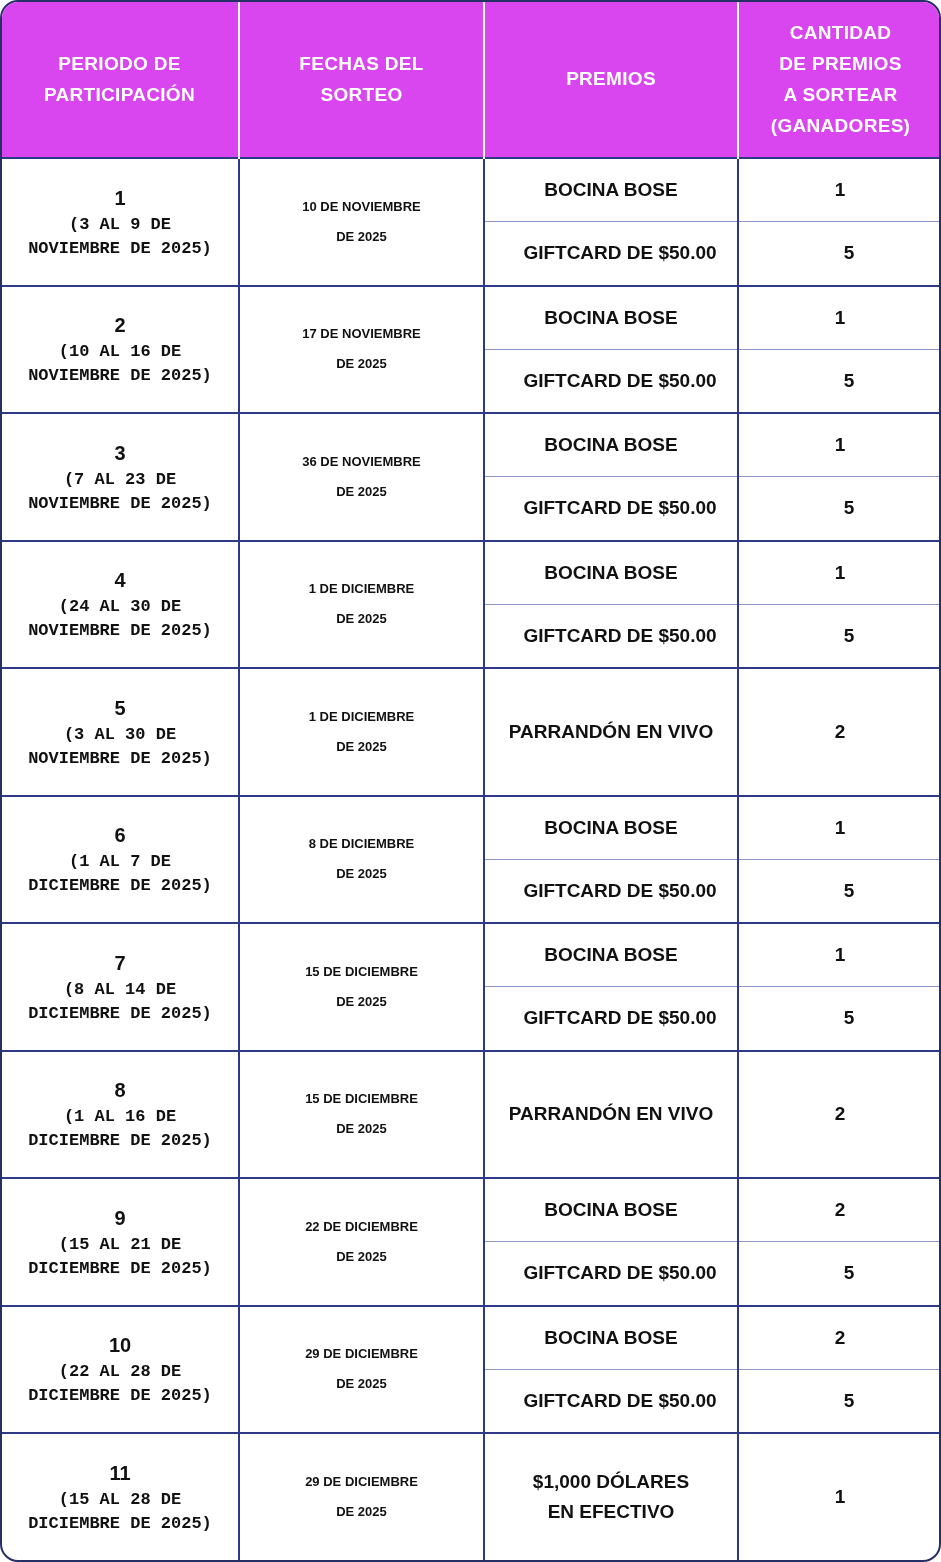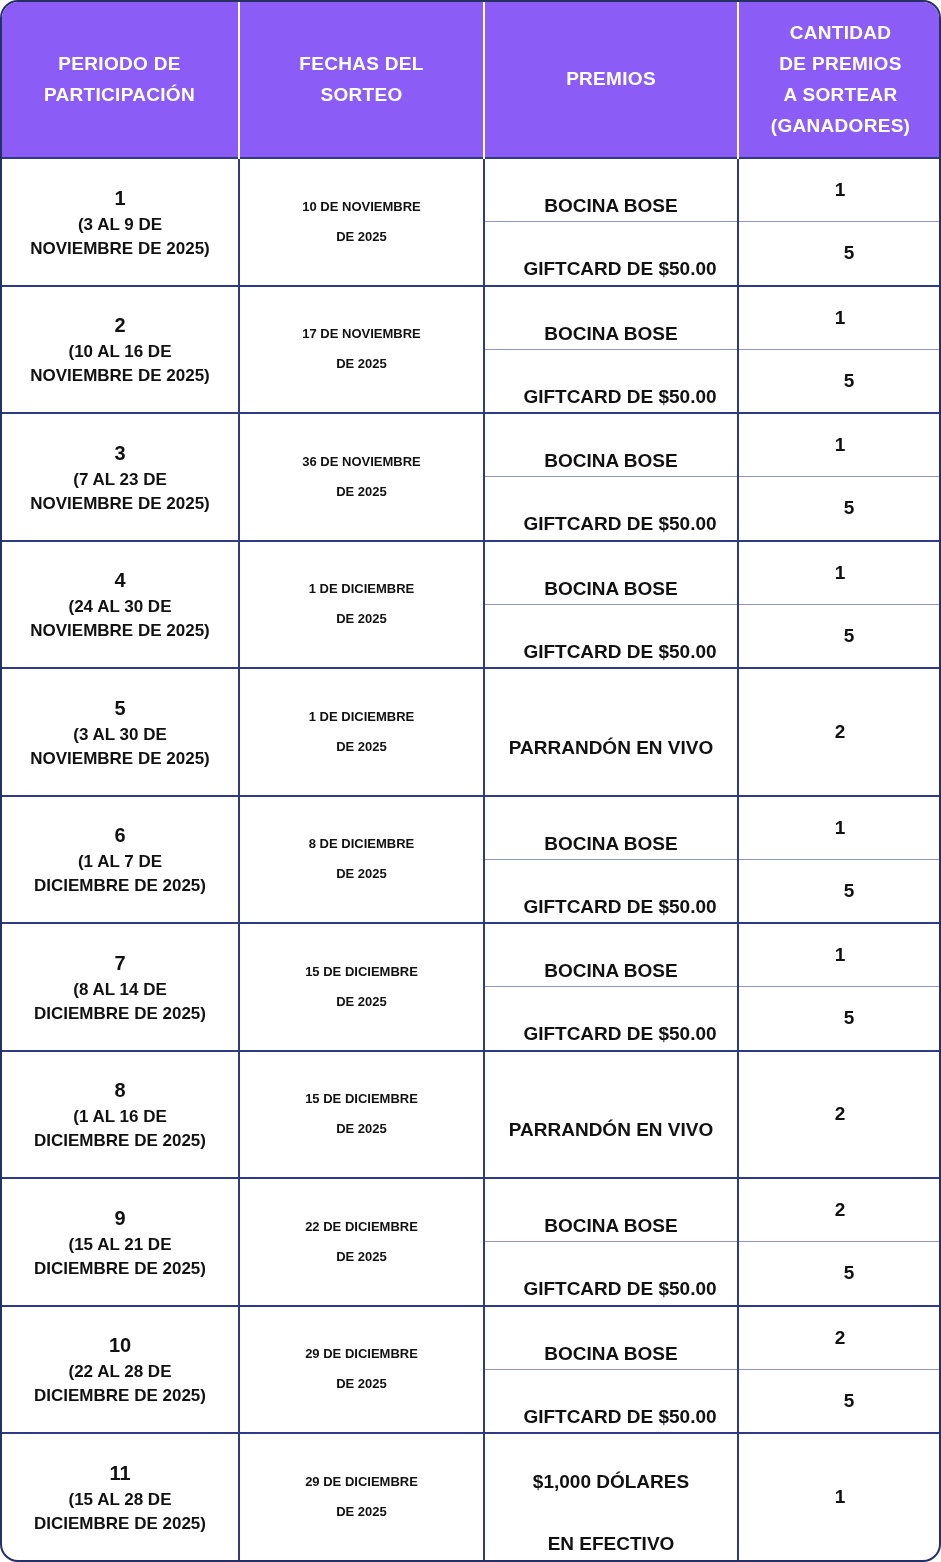--- a/index.html
+++ b/index.html
@@ -5,40 +5,40 @@
     html, body { margin: 0; padding: 0; background: #ffffff; }
     body { width: 941px; height: 1562px; overflow: hidden; font-family: "Liberation Sans", sans-serif; }
     .table-wrap {
       position: absolute; left: 0; top: 0; width: 941px; height: 1562px;
       box-sizing: border-box; border-radius: 18px; overflow: hidden;
       border: 2px solid #262f66; background: #ffffff;
     }
     table { border-collapse: collapse; width: 941px; table-layout: fixed; margin-left: -2px; margin-top: -2px; }
     col.c1 { width: 238px; } col.c2 { width: 245px; } col.c3 { width: 254px; } col.c4 { width: 204px; }
     thead th {
-      background: #8b5cf6; color: #ffffff; font-weight: bold; font-size: 19px; line-height: 31px;
+      background: #d946ef; color: #ffffff; font-weight: bold; font-size: 19px; line-height: 31px;
       height: 157px; padding: 0 8px; text-align: center; vertical-align: middle;
       border-left: 2px solid #ffffff; letter-spacing: 0.3px;
     }
     thead th:first-child { border-left: none; }
     thead th .hl { display: block; }
     tbody td {
       border: 2px solid #2f3a86; text-align: center; vertical-align: middle; color: #111111;
       font-weight: bold; font-size: 19px; padding: 0 6px; box-sizing: border-box;
     }
     tbody td.sub-top { border-bottom: 1px solid #8f96c8; }
     tbody td.sub-bot { border-top: 1px solid #8f96c8; padding-left: 24px; }
     tr.sub { height: 63.75px; }
     tr.single { height: 127.5px; }
     .num { display: block; font-size: 20px; line-height: 30px; }
-    .range { display: block; font-size: 17px; line-height: 24px; }
+    .range { display: block; font-size: 17px; line-height: 24px; font-family: Liberation Mono, monospace; }
     .date { display: block; font-size: 13px; line-height: 30px; }
     .date span { display: block; }
     .prize { font-size: 19px; line-height: 30px; }
-    .prize span { display: block; margin-top: 32px; }
+    .prize span { display: block; }
     .qty { font-size: 19px; }
   </style>
 </head>
 <body>
 
 <div class="table-wrap">
   <table>
     <colgroup>
         <col class="c1">
         <col class="c2">

